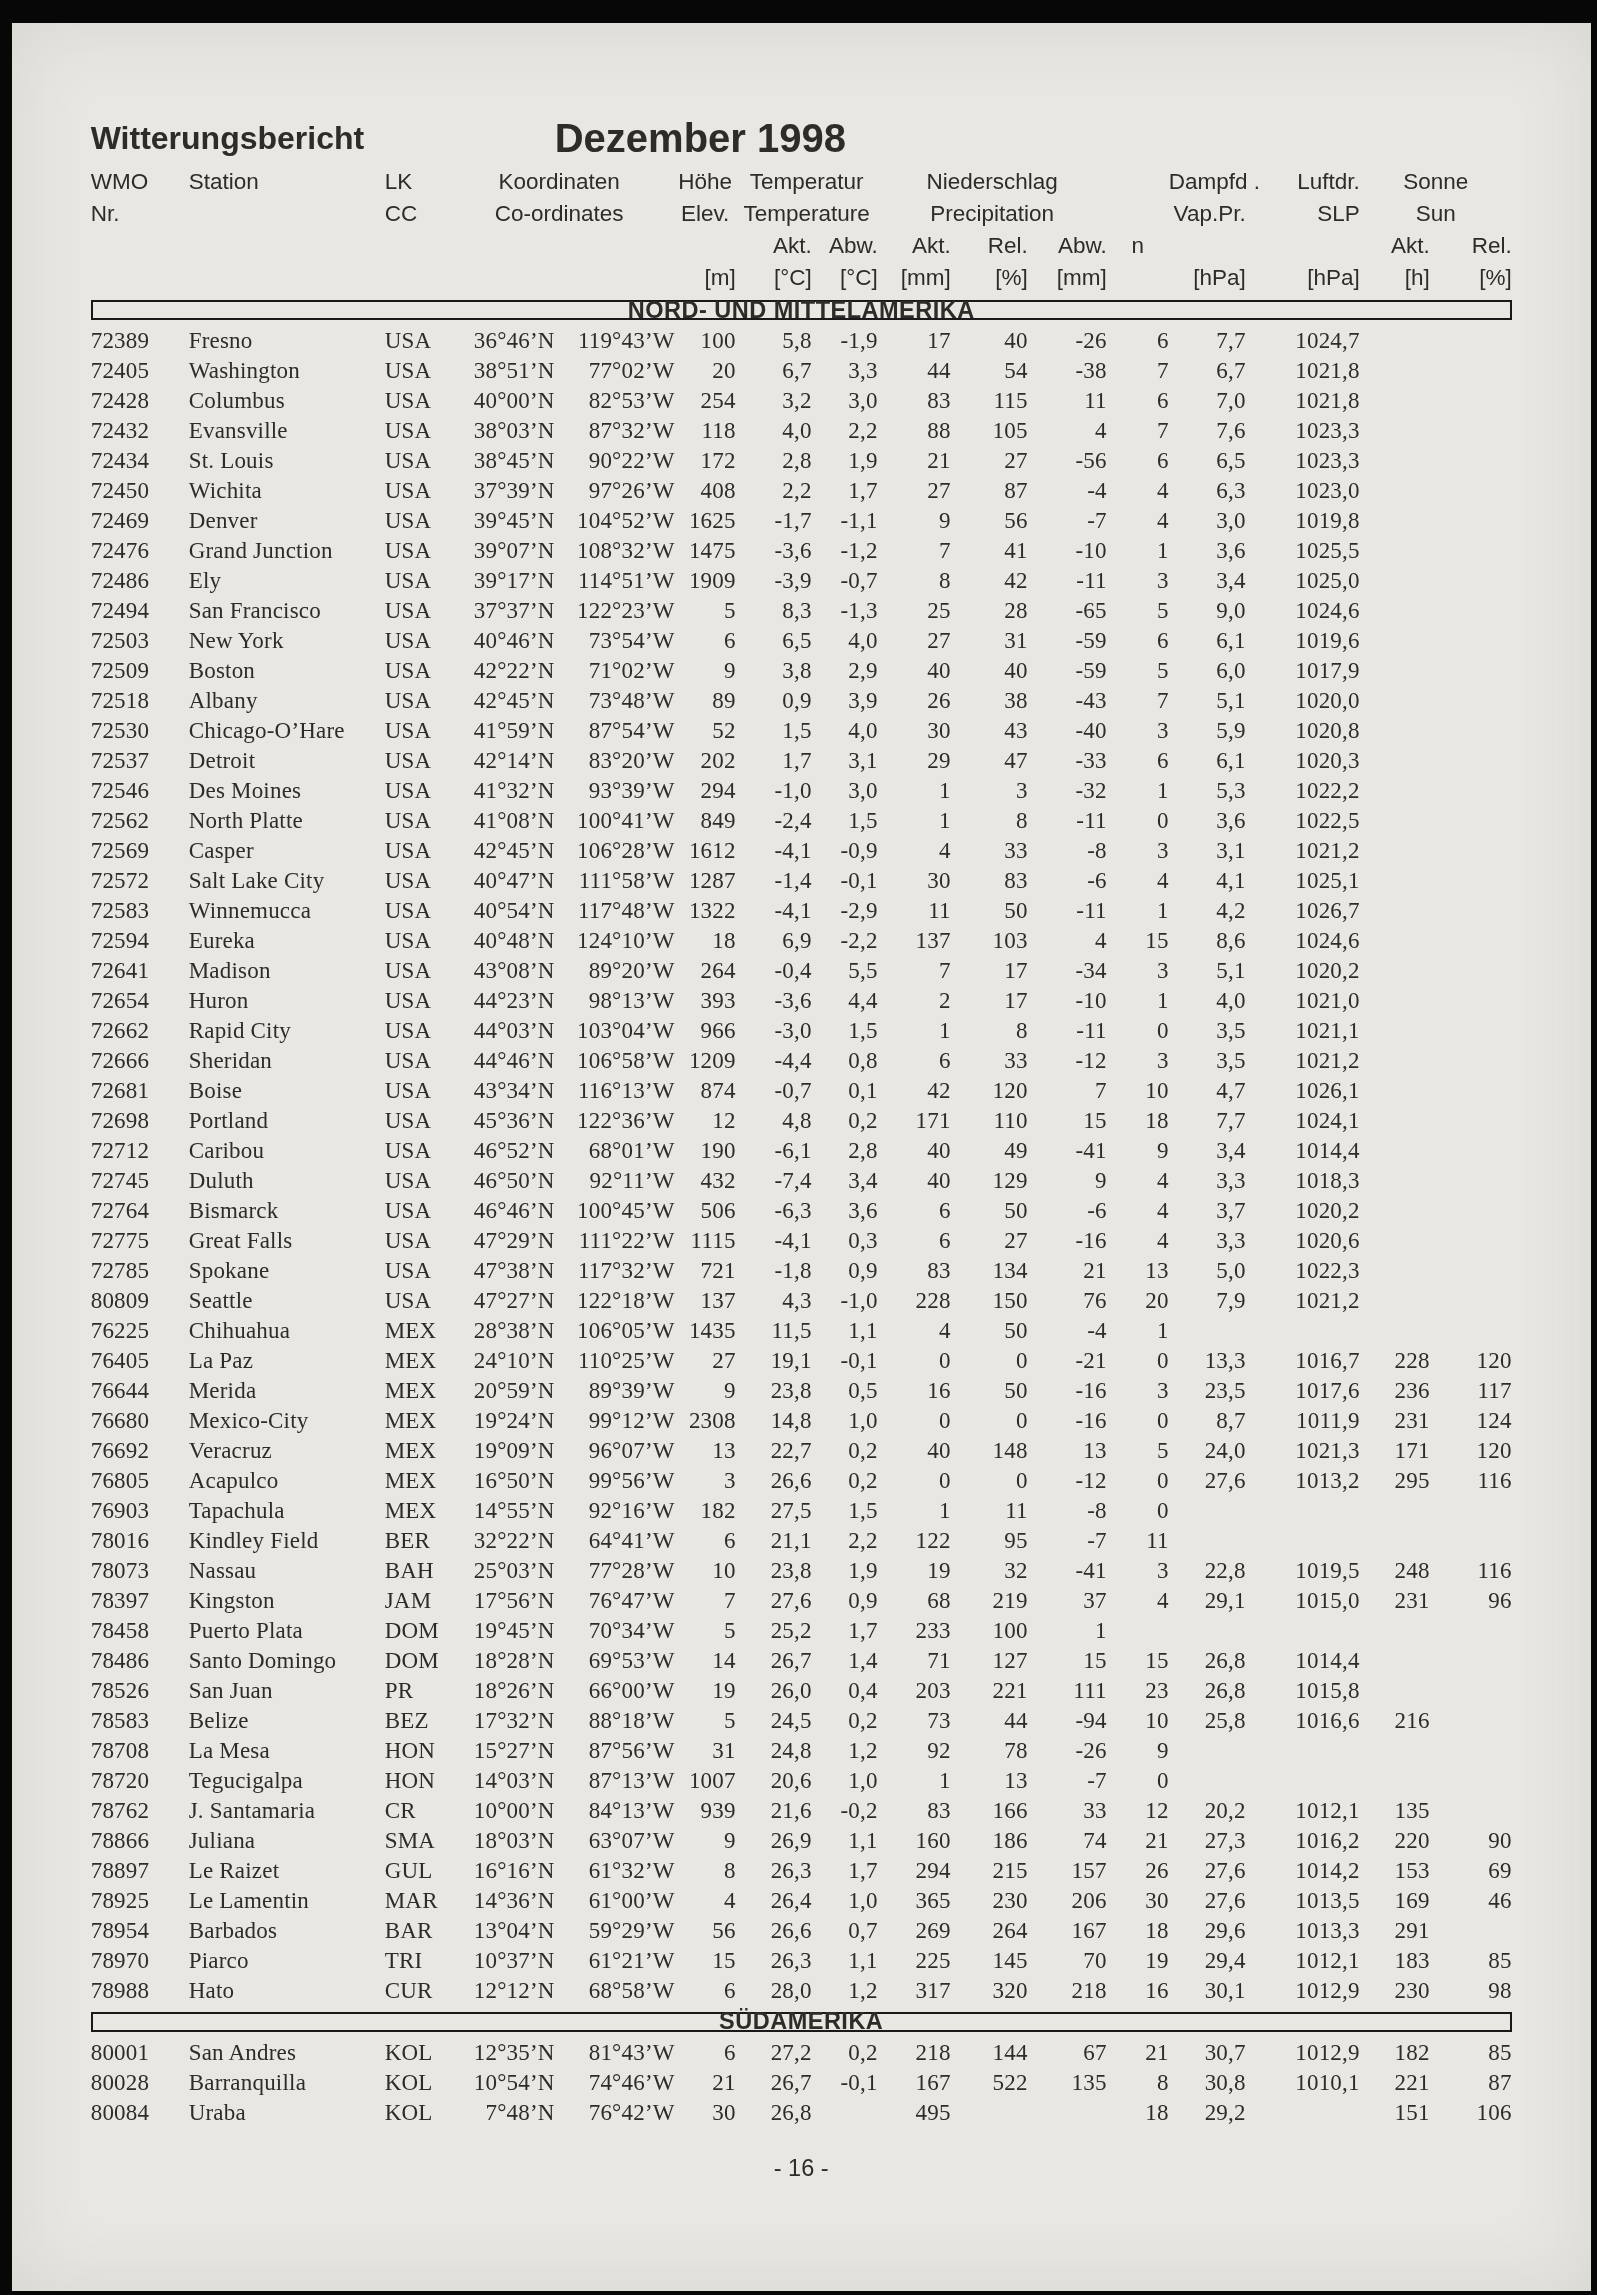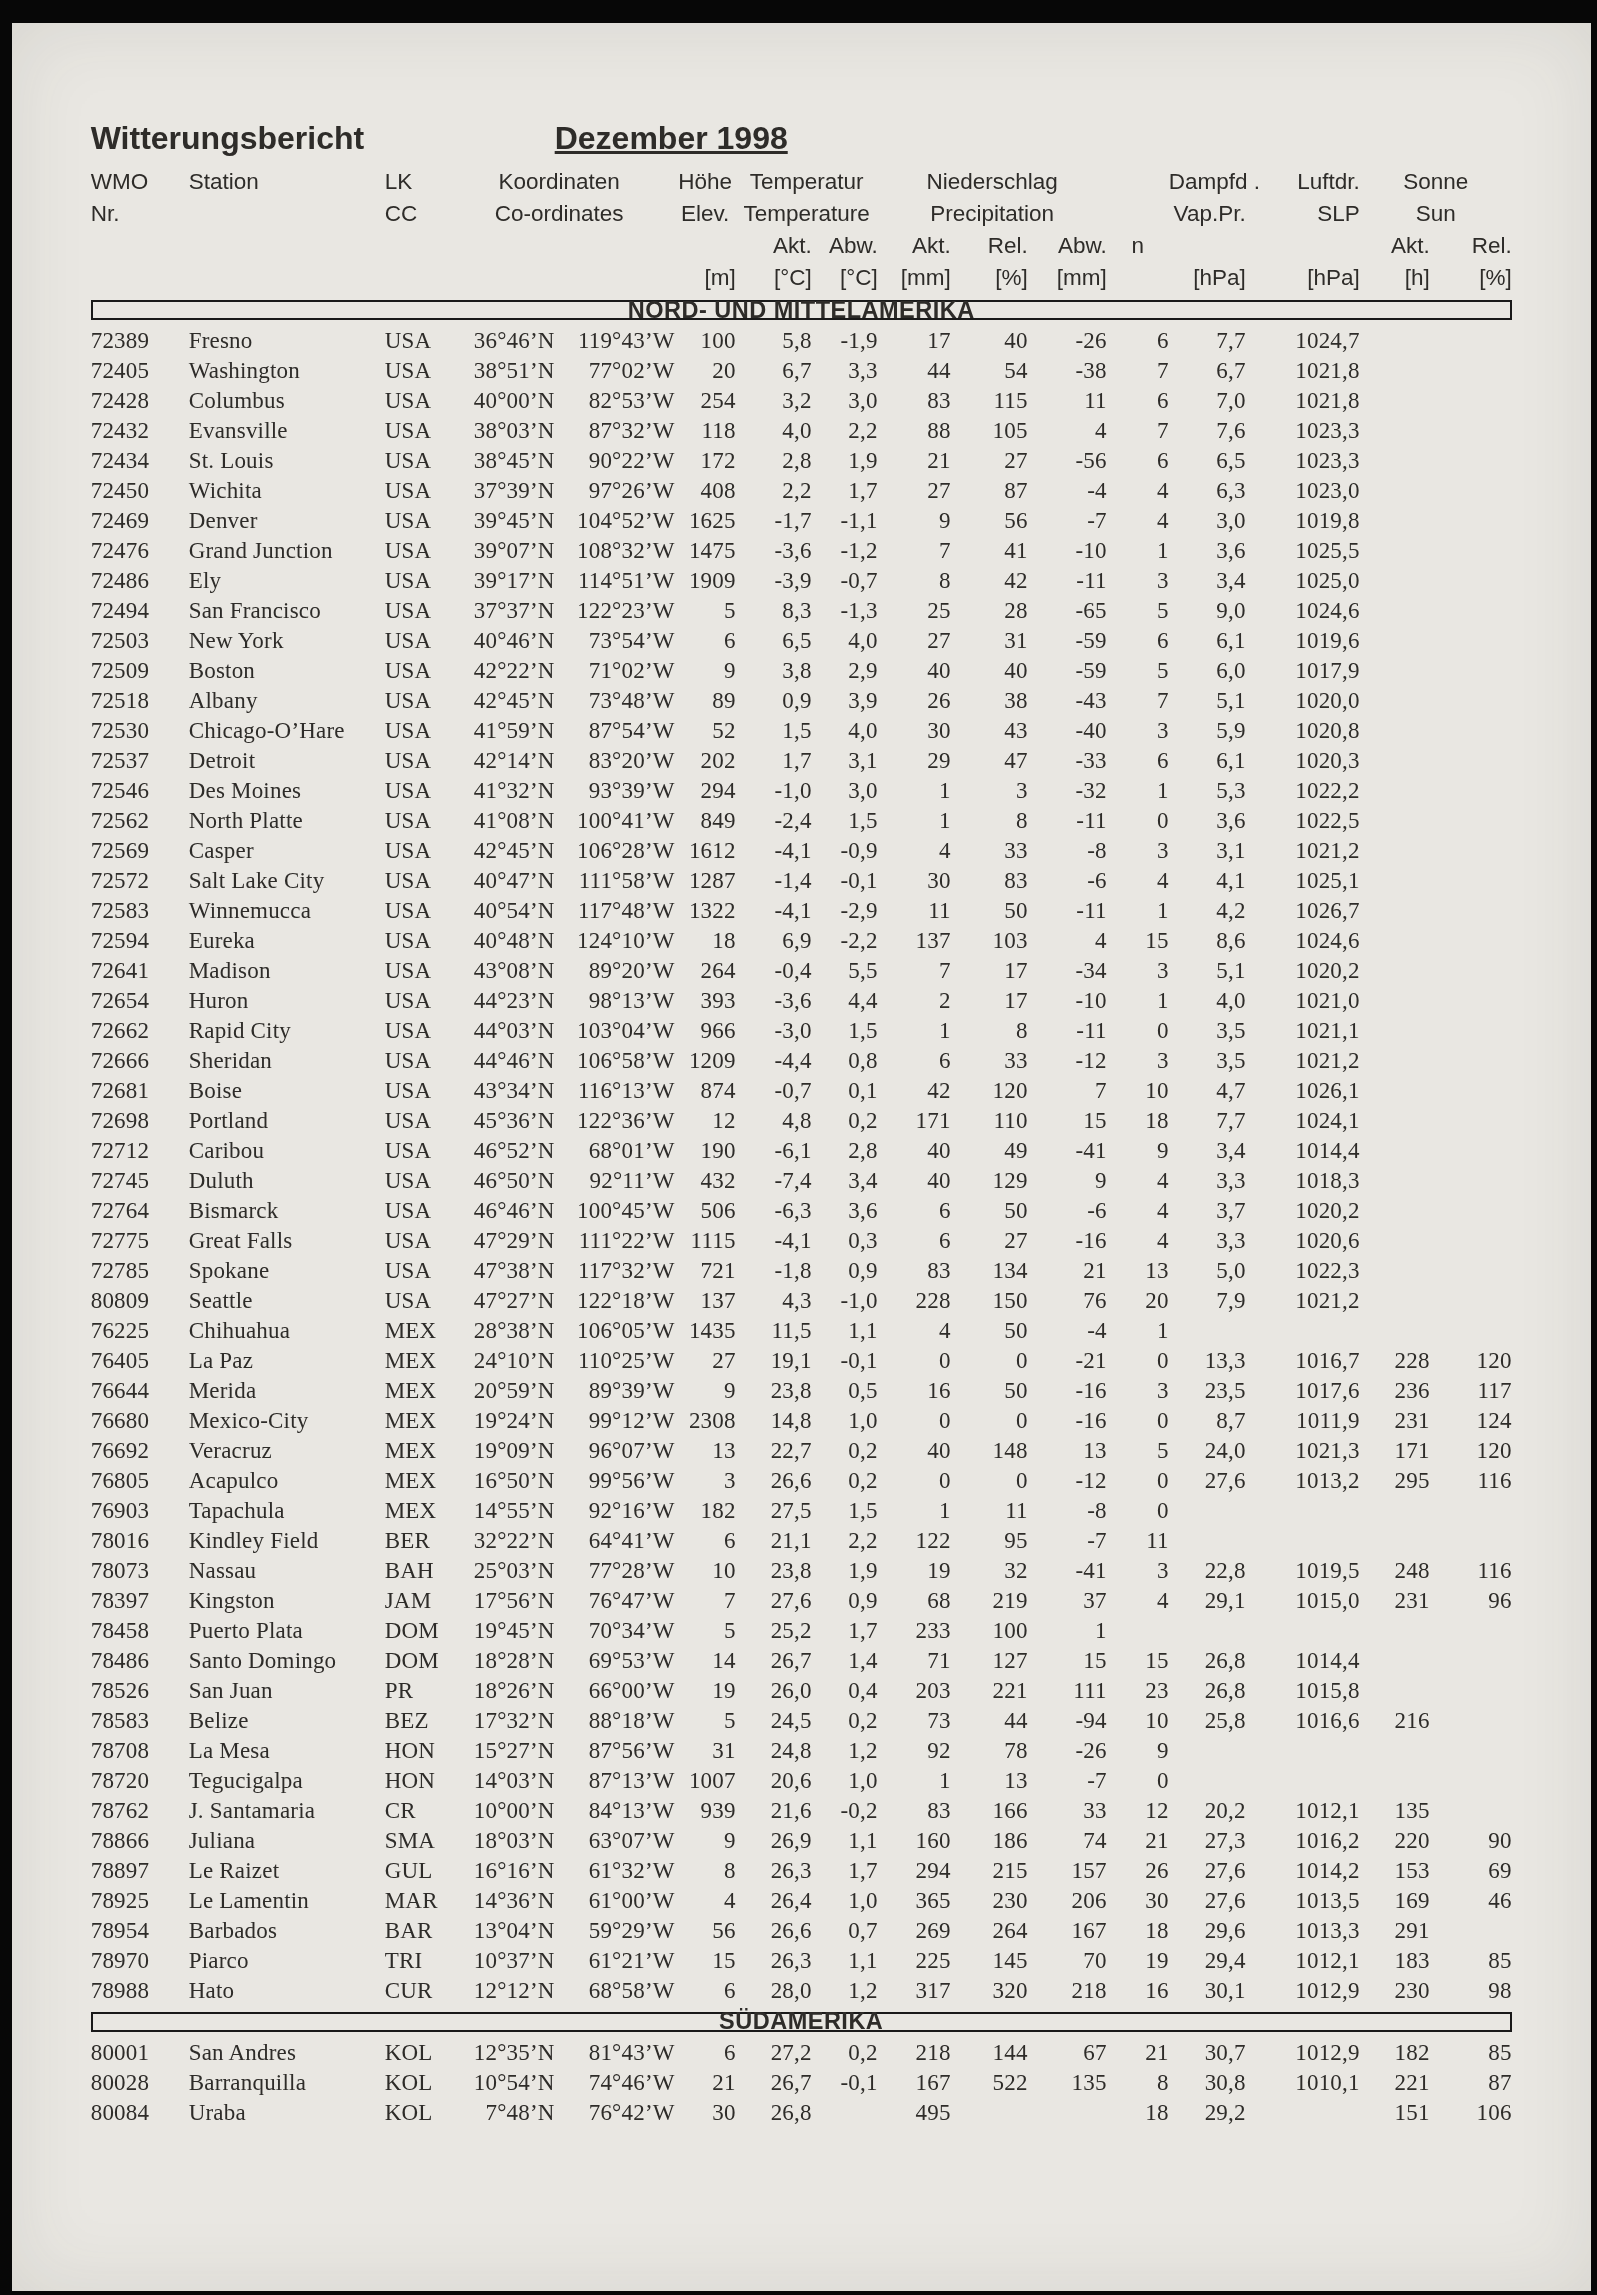--- a/index.html
+++ b/index.html
@@ -33,21 +33,21 @@
     position:relative;
     margin-top:98px;
     height:34px;
     line-height:34px;
   }
   .title-left{
     font-size:32px;font-weight:700;letter-spacing:0;
   }
   .title-right{
     position:absolute;left:464px;top:0;
-    font-size:32px;font-weight:700;text-decoration:underline;
+    font-size:40px;font-weight:700;
   }
   
   .grid{
     display:grid;
     grid-template-columns:98px 196px 59px 111px 120px 61px 76px 66px 73px 77px 79px 62px 77px 114px 70px 82px;
   }
   
   .header-block{margin-top:11.7px;}
   .hline{height:32px;line-height:32px;font-size:22.5px;}
   .hc{display:block;white-space:nowrap;}
@@ -1267,16 +1267,17 @@
     <span class="cell num"></span>
     <span class="cell num">18</span>
     <span class="cell num">29,2</span>
     <span class="cell num"></span>
     <span class="cell num">151</span>
     <span class="cell num">106</span>
   </div>
 </div>
       </div>
 
+    <div class="footer">- 16 -</div>
 
   </div>
 </div>
 
 
 </body></html>

